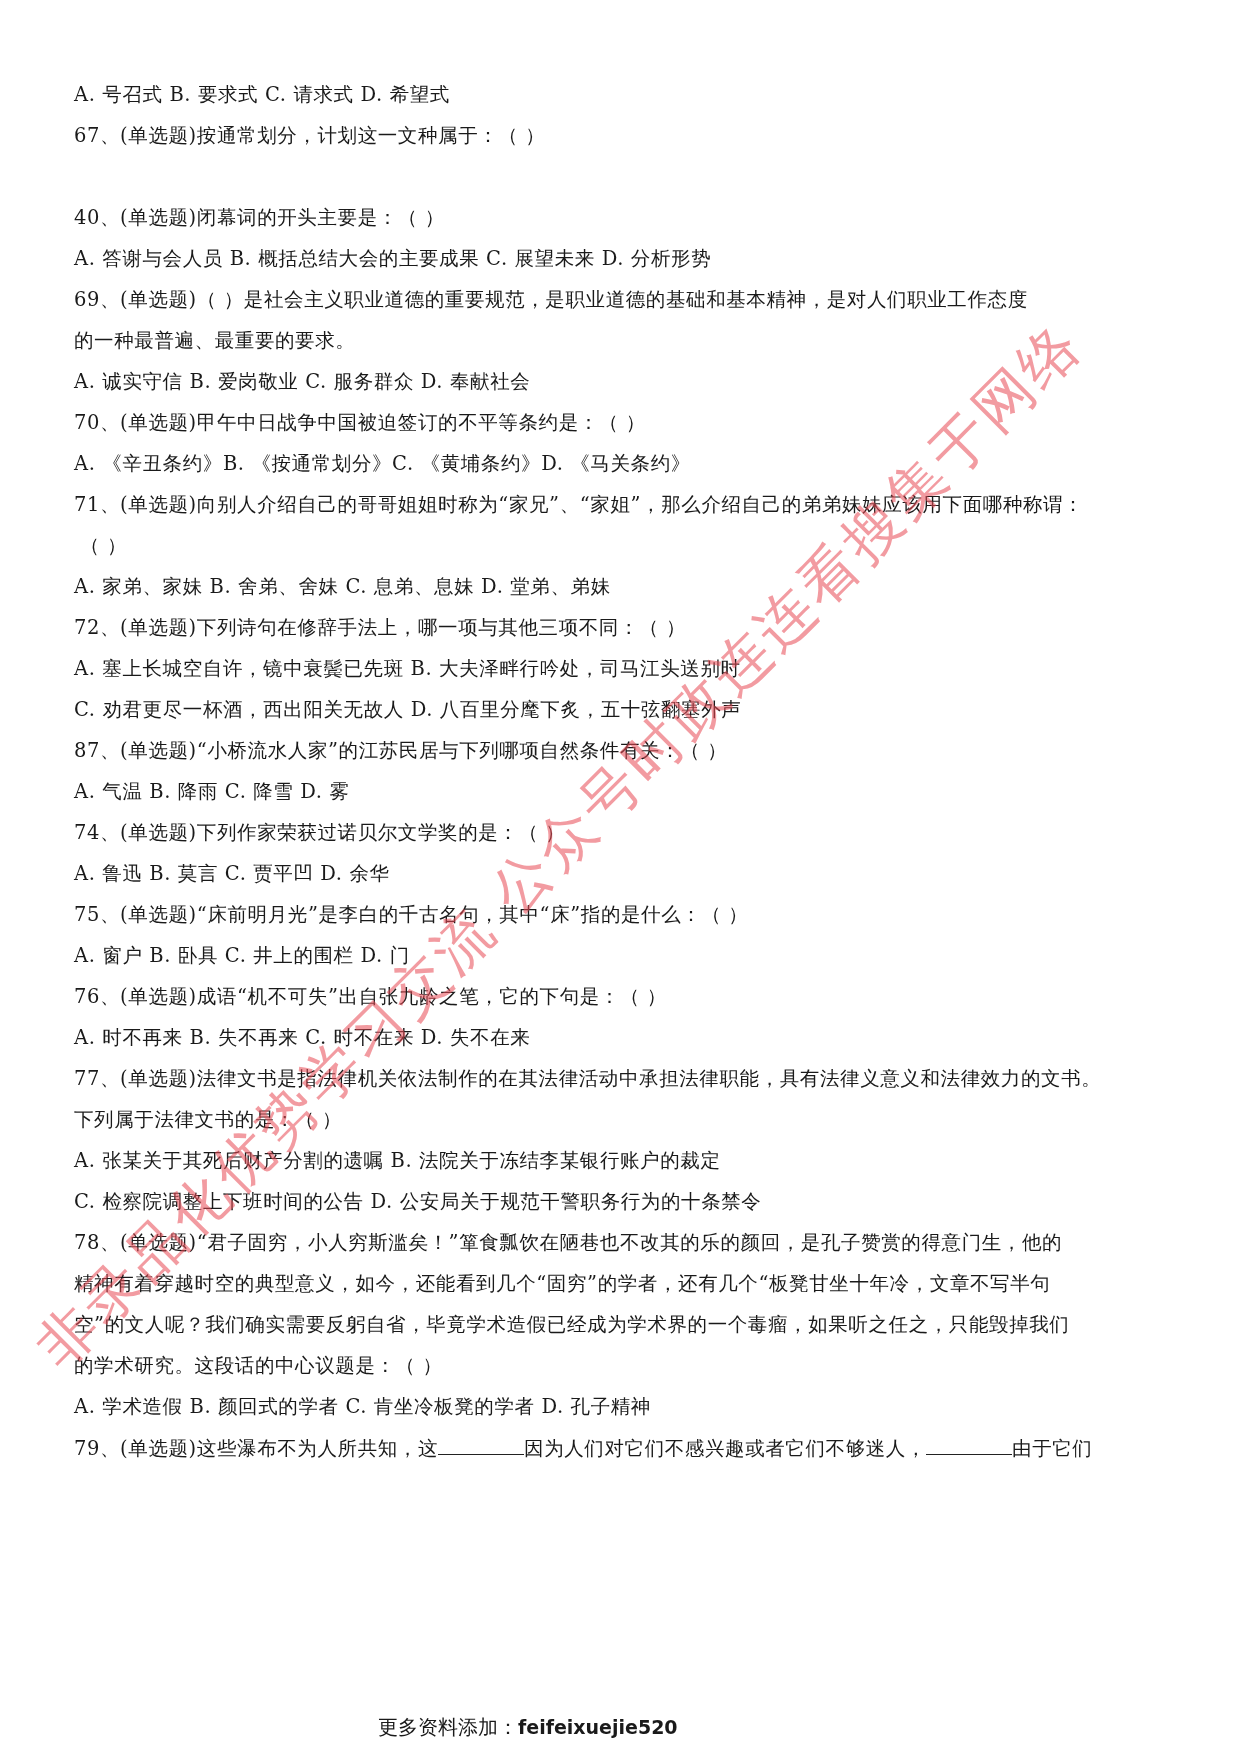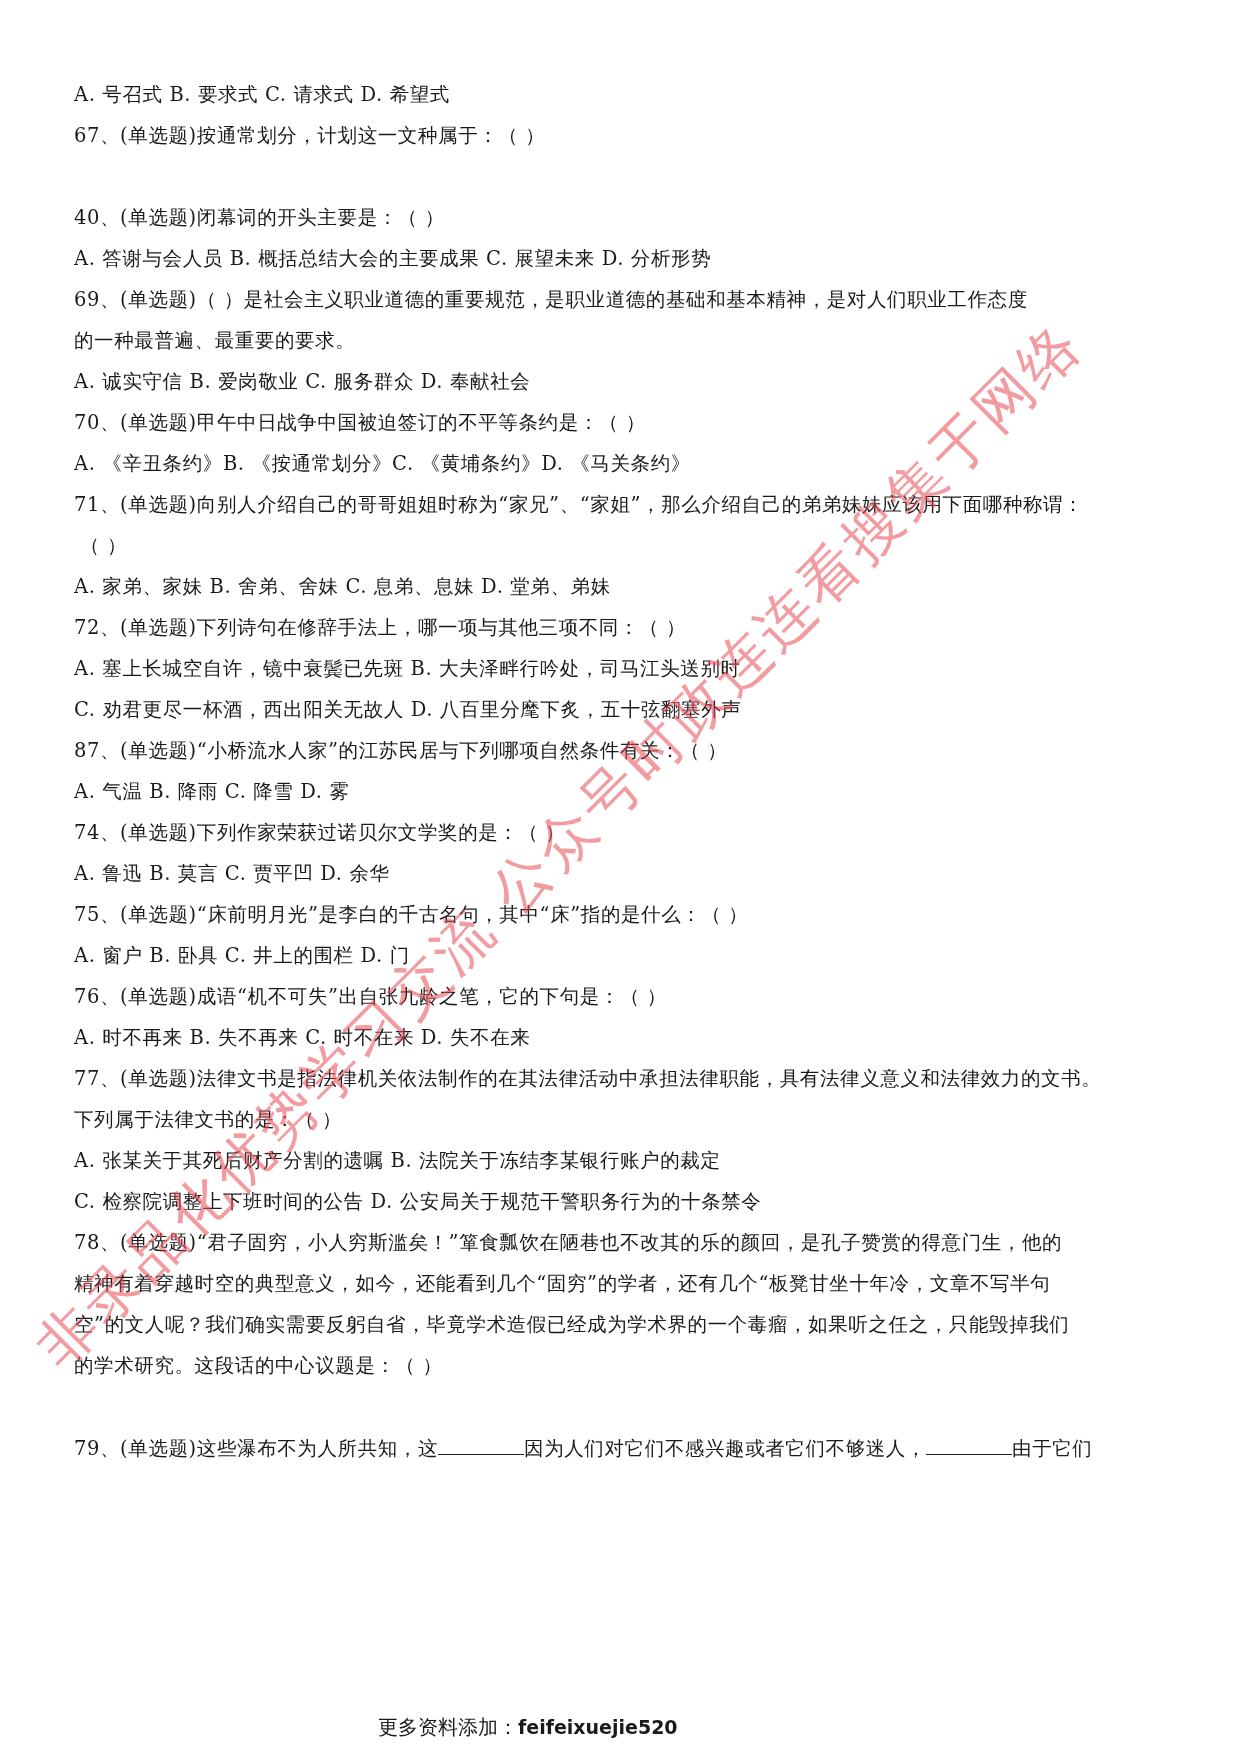--- a/index.html
+++ b/index.html
@@ -63,20 +63,21 @@
   <div class="line" style="top:985px">76、(单选题)成语“机不可失”出自张九龄之笔，它的下句是：（          ）</div>
   <div class="line" style="top:1026px">A. 时不再来 B. 失不再来 C. 时不在来 D. 失不在来</div>
   <div class="line" style="top:1067px">77、(单选题)法律文书是指法律机关依法制作的在其法律活动中承担法律职能，具有法律义意义和法律效力的文书。</div>
   <div class="line" style="top:1108px">下列属于法律文书的是：（          ）</div>
   <div class="line" style="top:1149px">A. 张某关于其死后财产分割的遗嘱 B. 法院关于冻结李某银行账户的裁定</div>
   <div class="line" style="top:1190px">C. 检察院调整上下班时间的公告 D. 公安局关于规范干警职务行为的十条禁令</div>
   <div class="line" style="top:1231px">78、(单选题)“君子固穷，小人穷斯滥矣！”箪食瓢饮在陋巷也不改其的乐的颜回，是孔子赞赏的得意门生，他的</div>
   <div class="line" style="top:1272px">精神有着穿越时空的典型意义，如今，还能看到几个“固穷”的学者，还有几个“板凳甘坐十年冷，文章不写半句</div>
   <div class="line" style="top:1313px">空”的文人呢？我们确实需要反躬自省，毕竟学术造假已经成为学术界的一个毒瘤，如果听之任之，只能毁掉我们</div>
   <div class="line" style="top:1354px">的学术研究。这段话的中心议题是：（          ）</div>
+  <div class="line" style="top:1395px">A. 学术造假 B. 颜回式的学者 C. 肯坐冷板凳的学者 D. 孔子精神</div>
 
   <div class="line" style="top:1436px">
     <span>79、(单选题)这些瀑布不为人所共知，这</span><span class="blank"></span><span>因为人们对它们不感兴趣或者它们不够迷人，</span><span class="blank"></span><span>由于它们</span>
   </div>
 
   <div class="watermark">非录品化优势学习交流 公众号时政连连看搜集于网络</div>
 
   <div class="footer">
     <span class="cn">更多资料添加：</span><span class="id">feifeixuejie520</span>
   </div>

